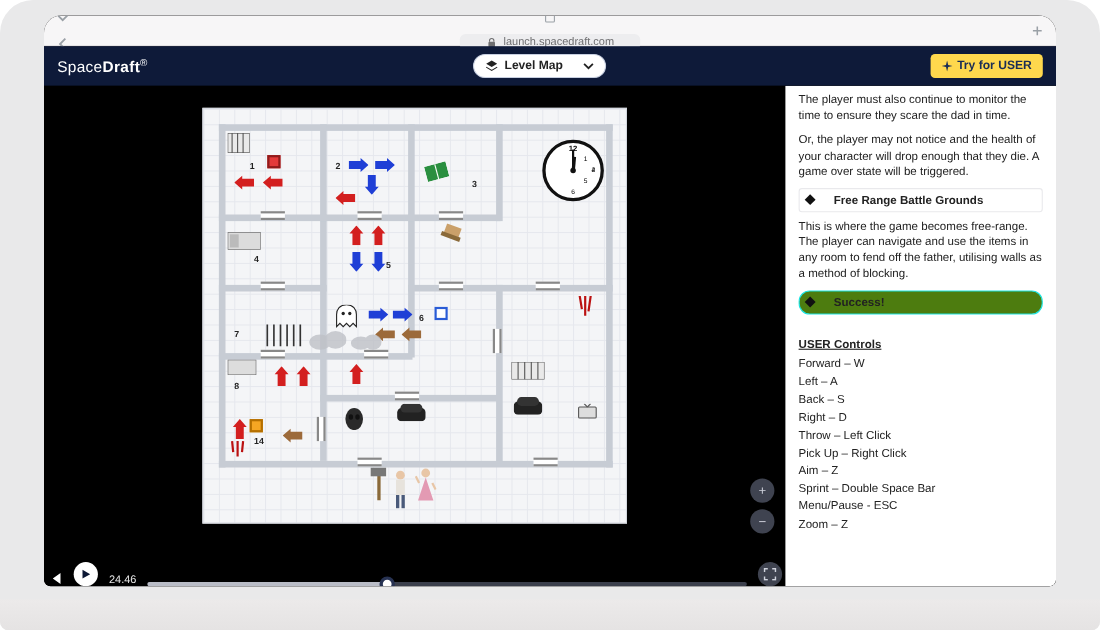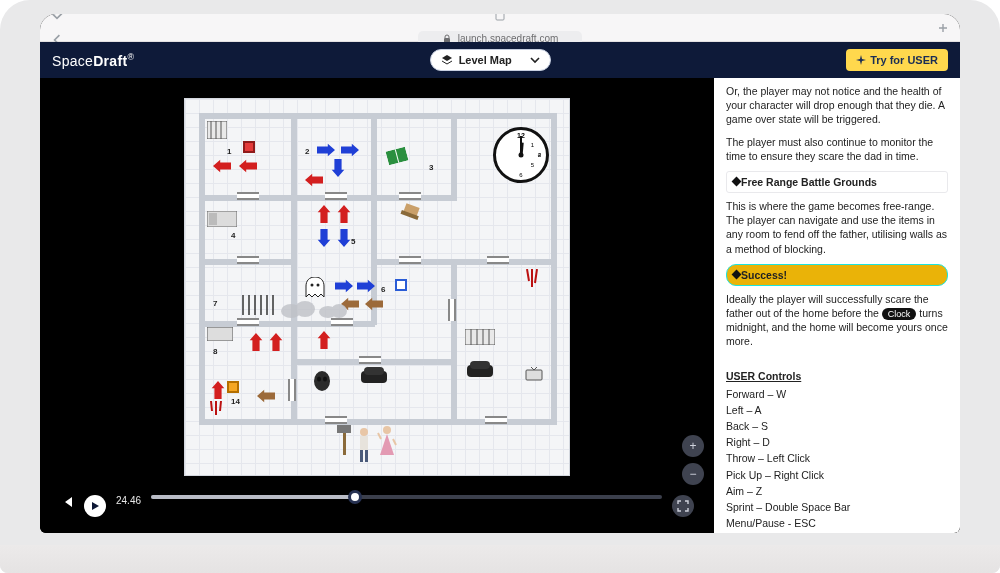--- a/index.html
+++ b/index.html
@@ -90,21 +90,21 @@
   .clock {
     position:absolute; width:56px; height:56px; border:3px solid #111;
     border-radius:50%; background:#fff;
   }
   .clock .hand { position:absolute; background:#111; left:50%; top:50%; transform-origin: left center; }
   .clock .num12 { position:absolute; top:2px; left:50%; transform:translateX(-50%); font-size:7px; font-weight:700;}
   .clock .tick { position:absolute; font-size:6px; }
 
   
   .transport {
-    height: 38px; display:flex; align-items:flex-start; gap:10px; padding: 0 20px;
+    height: 38px; display:flex; align-items:flex-end; gap:10px; padding: 0 3px;
     color:#fff;
   }
   .tbtn { width:22px; height:22px; border-radius:50%; background:#fff; color:#0c1735;
           display:flex; align-items:center; justify-content:center; }
   .tbtn svg { width:10px; height:10px; }
   .prev-btn { width:14px; height:14px; display:flex;align-items:center;justify-content:center;color:#fff; }
   .time { font-size:10px; color:#e7e7e7; }
   .slider { flex:1; height:4px; background:#3b3f4c; border-radius:2px; position:relative; }
   .slider .fill { position:absolute; left:0; top:0; bottom:0; width:40%; background:#b9bcc6; border-radius:2px; }
   .slider .thumb { position:absolute; left:40%; top:50%; transform:translate(-50%,-50%);
@@ -115,24 +115,24 @@
 
   
   .side-panel {
     width: 246px; background: #fff; overflow-y: hidden;
     font-size: 10.5px; color:#222; line-height:1.35;
     display:flex; flex-direction:column;
   }
   .side-content { padding: 6px 12px 12px; overflow:hidden; }
   .side-panel p { margin-bottom: 8px; }
   .side-panel .section-hdr {
-    display:flex; align-items:center; gap:1px; font-weight:700; margin:6px 0;
+    display:flex; align-items:center; gap:18px; font-weight:700; margin:6px 0;
     border:1px solid #e9e9ec; border-radius:3px; padding:3px 6px;
   }
-  .side-panel .section-hdr.success { background:#eab308; border-color:#1de4e0; border-radius:10px; }
+  .side-panel .section-hdr.success { background:#4d7c0f; border-color:#1de4e0; border-radius:10px; }
   .diamond { width:7px; height:7px; background:#111; transform:rotate(45deg); }
   .pill-dark { background:#111; color:#fff; border-radius:8px; padding:0 6px; font-size:9px; display:inline-block; }
   .controls-hdr { text-decoration: underline; font-weight:700; margin:20px 0 4px; }
   .ctrl-line { margin-bottom:2px; }
   .story-tab {
     position:absolute; left:-18px; top:210px;
     background:#132c59; color:#fff; font-size:9px;
     writing-mode: vertical-rl; padding:8px 3px; border-radius:6px 0 0 6px;
     display:flex; align-items:center; gap:4px;
   }
@@ -528,36 +528,31 @@
           </div>
         </div>
       </div>
 
       <div class="side-panel" style="position:relative;">
         <div class="story-tab">
           
           
         </div>
         <div class="side-content">
+          <p>The player must also continue to monitor the time to ensure they scare the dad in time.</p>
           <p>Or, the player may not notice and the health of your character will drop enough that they die. A game over state will be triggered.</p>
-          <p>The player must also continue to monitor the time to ensure they scare the dad in time.</p>
           <div class="section-hdr">
             <span class="diamond"></span>
             <span>Free Range Battle Grounds</span>
           </div>
           <p>This is where the game becomes free-range. The player can navigate and use the items in any room to fend off the father, utilising walls as a method of blocking.</p>
           <div class="section-hdr success">
             <span class="diamond"></span>
             <span>Success!</span>
           </div>
-          <p>
-            <span>Ideally the player will successfully scare the father out of the home before the </span>
-            <span class="pill-dark">Clock</span>
-            <span> turns midnight, and the home will become yours once more.</span>
-          </p>
           <div class="controls-hdr">USER Controls</div>
           <div id="controls-list">
               <div class="ctrl-line">Forward – W</div>
               <div class="ctrl-line">Left – A</div>
               <div class="ctrl-line">Back – S</div>
               <div class="ctrl-line">Right – D</div>
               <div class="ctrl-line">Throw – Left Click</div>
               <div class="ctrl-line">Pick Up – Right Click</div>
               <div class="ctrl-line">Aim – Z</div>
               <div class="ctrl-line">Sprint – Double Space Bar</div>

